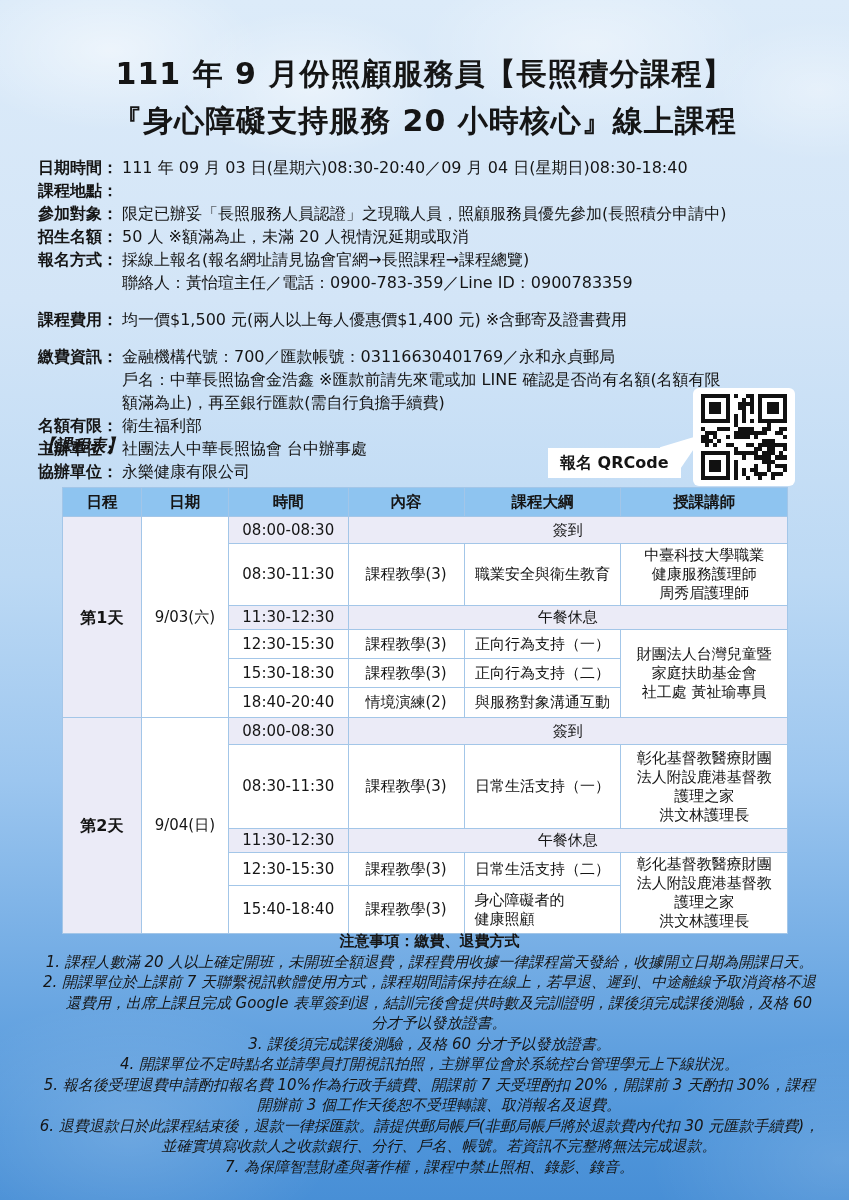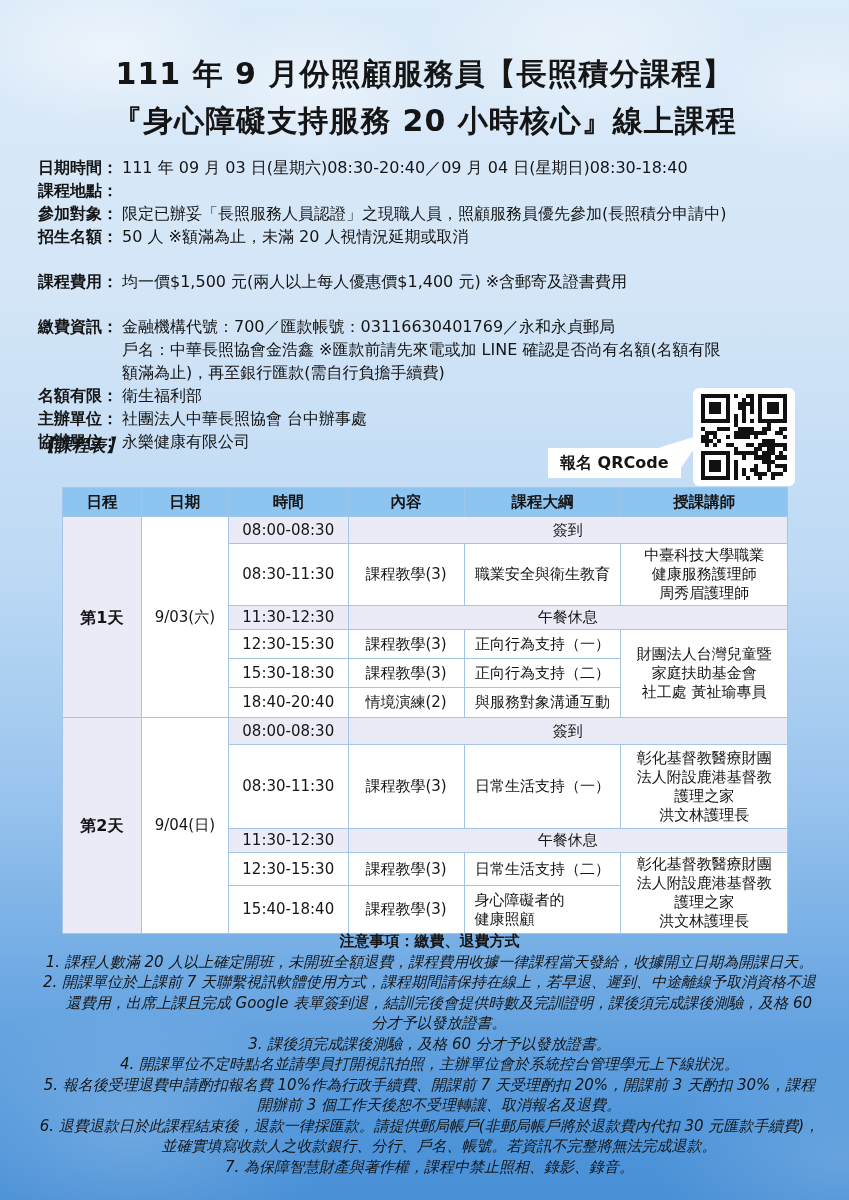--- a/index.html
+++ b/index.html
@@ -18,21 +18,21 @@
     background-repeat:no-repeat;
     background-size:300px 160px,260px 150px,340px 170px,240px 140px,420px 260px,380px 240px,100% 100%;
     background-position:-40px -30px,180px 10px,420px -40px,700px 20px,-80px 1000px,650px 1040px,0 0;
   }
   .title{position:absolute;top:50px;left:0;width:100%;text-align:center;
     font-size:30px;font-weight:bold;line-height:47px;letter-spacing:1px;}
   .info{position:absolute;top:156px;left:38px;width:780px;font-size:16px;line-height:23px;}
   .info-row{display:flex;}
   .info-row .lbl{font-weight:bold;flex:0 0 84px;white-space:nowrap;}
   .info-row .val{flex:1;white-space:pre-line;}
-  .info-row.gap{margin-top:22px;}
+  .info-row.gap{margin-top:14px;}
   .qr-box{position:absolute;top:388px;right:54px;width:102px;height:98px;background:#fff;
     border-radius:6px;display:flex;align-items:center;justify-content:center;}
   .qr-label{position:absolute;top:448px;left:548px;height:30px;background:#fff;
     display:flex;align-items:center;padding:0 12px;font-size:16px;font-weight:bold;}
   .qr-arrow{position:absolute;top:434px;left:660px;width:44px;height:44px;background:#fff;
     clip-path:polygon(0 30%,100% 0,32% 100%,0 100%);}
   .schedule-title{position:absolute;top:434px;left:38px;font-size:17px;font-weight:bold;font-style:italic;}
   table.sched{position:absolute;top:487px;left:62px;width:726px;border-collapse:collapse;
     font-size:15px;text-align:center;}
   table.sched th,table.sched td{border:1px solid #a3c6e8;padding:2px 3px;line-height:19px;
@@ -66,20 +66,25 @@
     <div class="info-row">
         <span class="lbl">課程地點：</span>
       </div>
     <div class="info-row">
         <span class="lbl">參加對象：</span>
         <span class="val">限定已辦妥「長照服務人員認證」之現職人員，照顧服務員優先參加(長照積分申請中)</span>
       </div>
     <div class="info-row">
         <span class="lbl">招生名額：</span>
         <span class="val">50 人  ※額滿為止，未滿 20 人視情況延期或取消</span>
+      </div>
+    <div class="info-row">
+        <span class="lbl">報名方式：</span>
+        <span class="val">採線上報名(報名網址請見協會官網→長照課程→課程總覽)
+聯絡人：黃怡瑄主任／電話：0900-783-359／Line ID：0900783359</span>
       </div>
     <div class="info-row gap">
         <span class="lbl">課程費用：</span>
         <span class="val">均一價$1,500 元(兩人以上每人優惠價$1,400 元)  ※含郵寄及證書費用</span>
       </div>
     <div class="info-row gap">
         <span class="lbl">繳費資訊：</span>
         <span class="val">金融機構代號：700／匯款帳號：03116630401769／永和永貞郵局
 戶名：中華長照協會金浩鑫  ※匯款前請先來電或加 LINE 確認是否尚有名額(名額有限
 額滿為止)，再至銀行匯款(需自行負擔手續費)</span>

